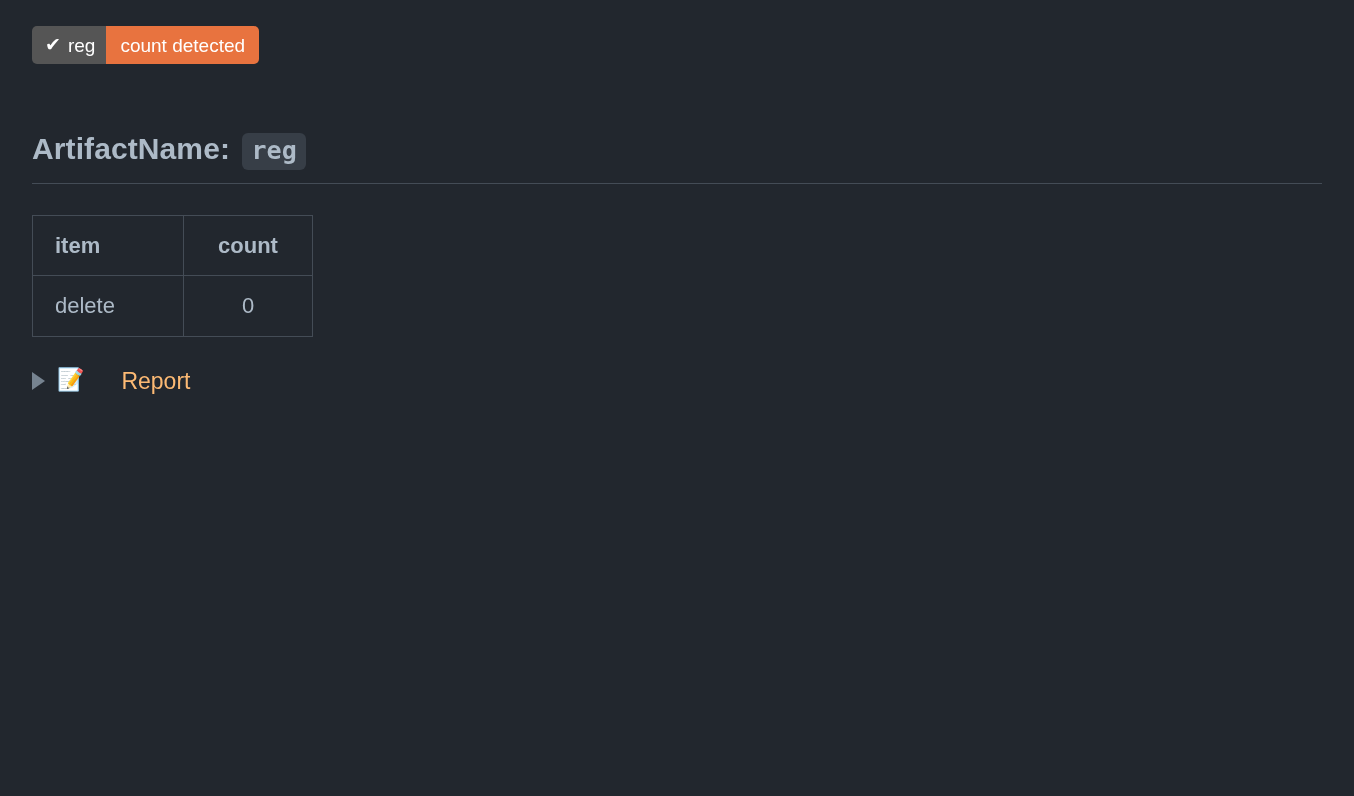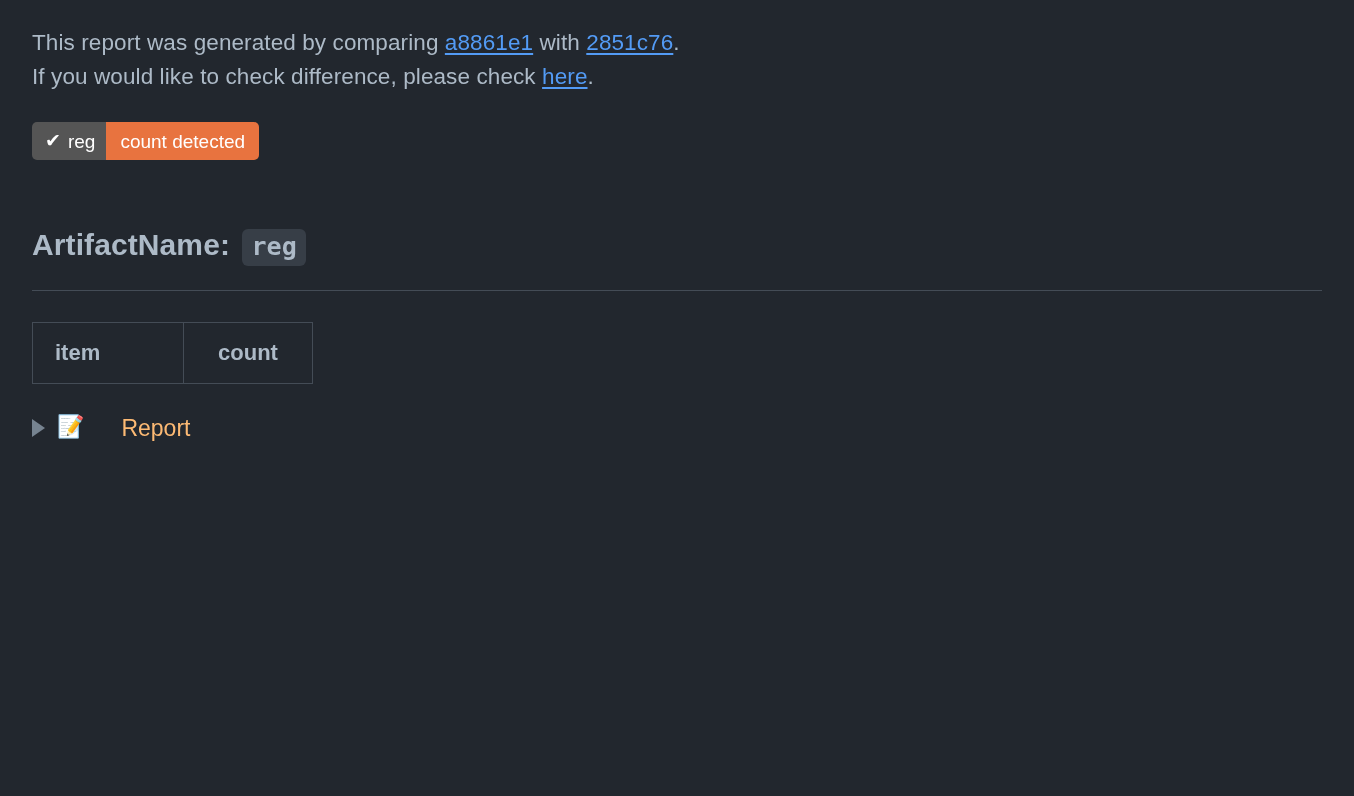--- a/index.html
+++ b/index.html
@@ -76,21 +76,21 @@
     padding: 0 14px;
     white-space: nowrap;
   }
 
   
   h2.artifact-heading {
     font-size: 30px;
     font-weight: bold;
     color: #adbac7;
     margin: 0 0 8px 0;
-    padding: 0 0 24px 0;
+    padding: 0 0 13px 0;
     border-bottom: 1px solid #444c56;
     display: block;
     letter-spacing: 0.1px;
     line-height: 1.25;
   }
   h2.artifact-heading .code {
     font-family: "DejaVu Sans Mono", "Liberation Mono", monospace;
     background: #373e47;
     border-radius: 6px;
     padding: 4px 9px 5px 9px;
@@ -160,24 +160,20 @@
     flex: none;
     transform: translateY(-1px);
   }
   .report-label { color: #fdba74; margin-left: 28px; }
 </style>
 </head>
 <body>
 
 <div class="page">
 
-  <p class="intro">
-    <span>This report was generated by comparing </span><a href="#" class="link">a8861e1</a><span> with </span><a href="#" class="link">2851c76</a><span>.</span><br>
-    <span>If you would like to check difference, please check </span><a href="#" class="link">here</a><span>.</span>
-  </p>
 
   <div class="badge-wrap">
     <span class="badge">
       <span class="badge-left">
         <span class="badge-check">✔</span>
         <span>reg</span>
       </span>
       <span class="badge-right">count detected</span>
     </span>
   </div>
@@ -189,20 +185,24 @@
 
   <div class="tbl-wrap">
     <table class="counts">
       <thead>
         <tr>
           <th class="col-item">item</th>
           <th class="col-count">count</th>
         </tr>
       </thead>
       <tbody>
+        <tr>
+          <td class="cell-item">delete</td>
+          <td class="cell-count">0</td>
+        </tr>
       </tbody>
     </table>
   </div>
 
   <details class="report-details">
     <summary class="report-summary">
       <span class="disclosure"></span>
       <span class="memo-icon">📝</span>
       <span class="report-label">Report</span>
     </summary>

